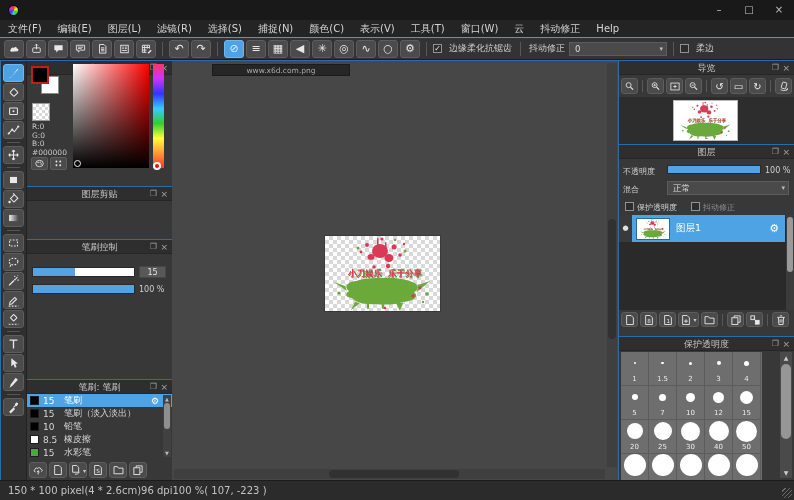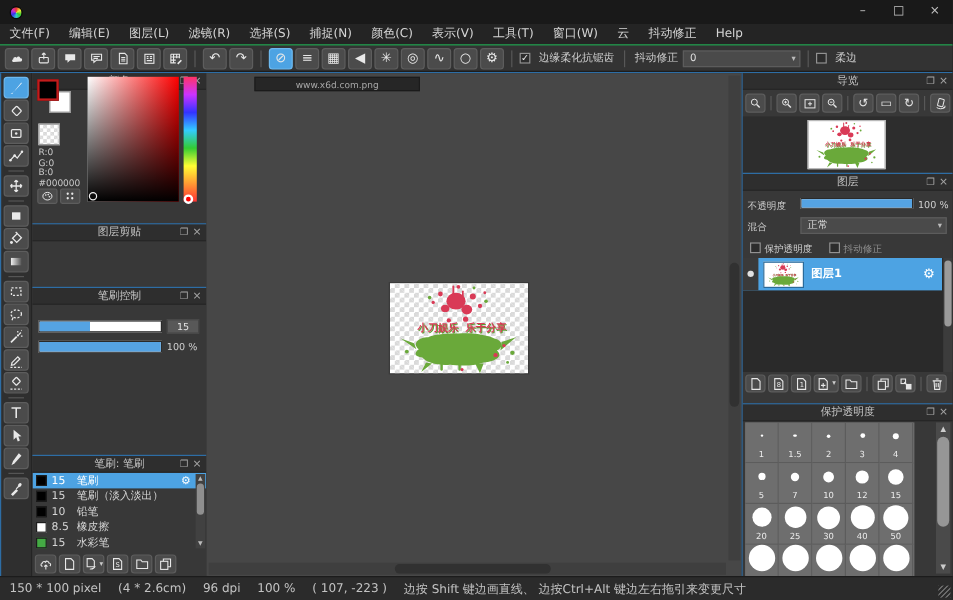--- a/index.html
+++ b/index.html
@@ -105,40 +105,40 @@
   .nav-thumb-area{position:absolute;top:36px;left:0;right:0;bottom:0;background:#2d2d2d}
   .nav-thumb{position:absolute;left:54px;top:3px;width:65px;height:41px;background:#fff;border:1px solid #b9b9b9}
 
   
   #p-layers{top:83px;height:192px}
   .lbl{position:absolute;font-size:8px;color:#cfcfcf}
   .layer-area{position:absolute;left:0;right:0;top:70px;height:95px;background:#2a2a2a}
   .layer-row{position:absolute;left:0;right:9px;top:0;height:27px;background:#4da3e3;display:flex;align-items:center}
   .layer-vis{width:13px;height:27px;background:#3a3a3a;color:#e0e0e0;font-size:7px;line-height:27px;text-align:center;flex:0 0 auto}
   .layer-thumb{width:34px;height:22px;background:#fff;margin-left:4px;border:1px solid #2a6a9a;flex:0 0 auto}
-  .layer-name{margin-left:6px;font-size:9.5px;font-weight:bold;color:#fff}
+  .layer-name{margin-left:6px;font-size:9.5px;font-weight:normal;color:#fff}
   .layer-gear{margin-left:auto;margin-right:6px;font-size:11px;color:#fff}
   .layer-scroll{position:absolute;right:0;top:0;bottom:0;width:8px;background:#3c3c3c}
   .layer-scroll .thumb{position:absolute;left:1px;right:1px;top:2px;height:55px;background:#9a9a9a;border-radius:3px}
   .layer-btnrow{position:absolute;left:2px;top:167px;display:flex;gap:2px;align-items:center}
 
   
   #p-size{top:275px;bottom:0}
   .size-grid{position:absolute;left:2px;top:15px;width:141px;bottom:0;display:flex;flex-wrap:wrap;overflow:hidden;background:#6e6e6e}
   .size-cell{width:28px;height:34px;background:#6e6e6e;border-right:1px solid #5c5c5c;border-bottom:1px solid #5c5c5c;display:flex;flex-direction:column;align-items:center}
   .size-circle-zone{height:22px;display:flex;align-items:center;justify-content:center}
   .size-circle{background:#fff;border-radius:50%}
   .size-label{font-size:7px;color:#ececec;line-height:11px}
   .size-scroll{position:absolute;right:2px;top:15px;bottom:2px;width:12px;background:#4a4a4a;font-size:6px;color:#ccc;text-align:center}
   .size-scroll .thumb{position:absolute;left:1px;right:1px;top:12px;height:75px;background:#969696;border-radius:5px}
   .size-scroll .up{position:absolute;top:2px;left:0;right:0}
   .size-scroll .dn{position:absolute;bottom:2px;left:0;right:0}
 
   
-  .statusbar{position:absolute;left:0;right:0;bottom:0;height:20px;background:#2b2b2b;border-top:1px solid #1c1c1c;display:flex;align-items:center;gap:14px;padding-left:8px}
+  .statusbar{position:absolute;left:0;right:0;bottom:0;height:20px;background:#2b2b2b;border-top:1px solid #1c1c1c;display:flex;align-items:center;padding-left:8px}
   .status-seg{font-size:10px;color:#c3c3c3;white-space:nowrap}
   .resize-grip{position:absolute;right:2px;bottom:2px;width:10px;height:10px;
     background:repeating-linear-gradient(135deg,transparent,transparent 2px,#6a6a6a 2px,#6a6a6a 3px)}
 </style>
 </head>
 <body>
 
 <svg style="position:absolute;width:0;height:0" xmlns="http://www.w3.org/2000/svg">
   <symbol id="artwork" viewBox="0 0 115 75">
     <g fill="#d93a56">
@@ -812,16 +812,15 @@
       </div>
     </div>
   </div>
 
   <div class="statusbar">
       <div class="status-seg">150 * 100 pixel</div>
       <div class="status-seg">(4 * 2.6cm)</div>
       <div class="status-seg">96 dpi</div>
       <div class="status-seg">100 %</div>
       <div class="status-seg">( 107, -223 )</div>
-      <div class="status-seg">边按 Shift 键边画直线、 边按Ctrl+Alt 键边左右拖引来变更尺寸</div>
     </div>
   <div class="resize-grip"></div>
 </div>
 
 </body></html>

